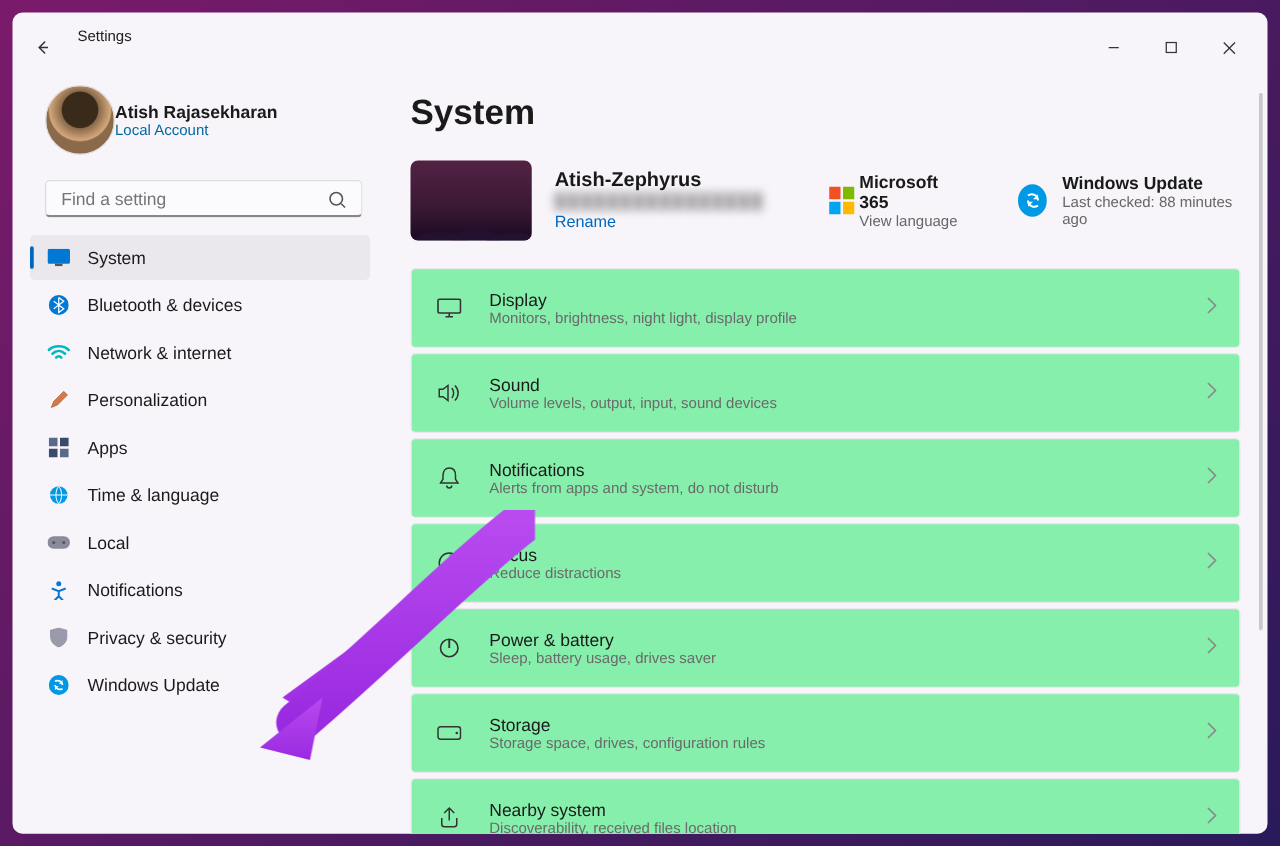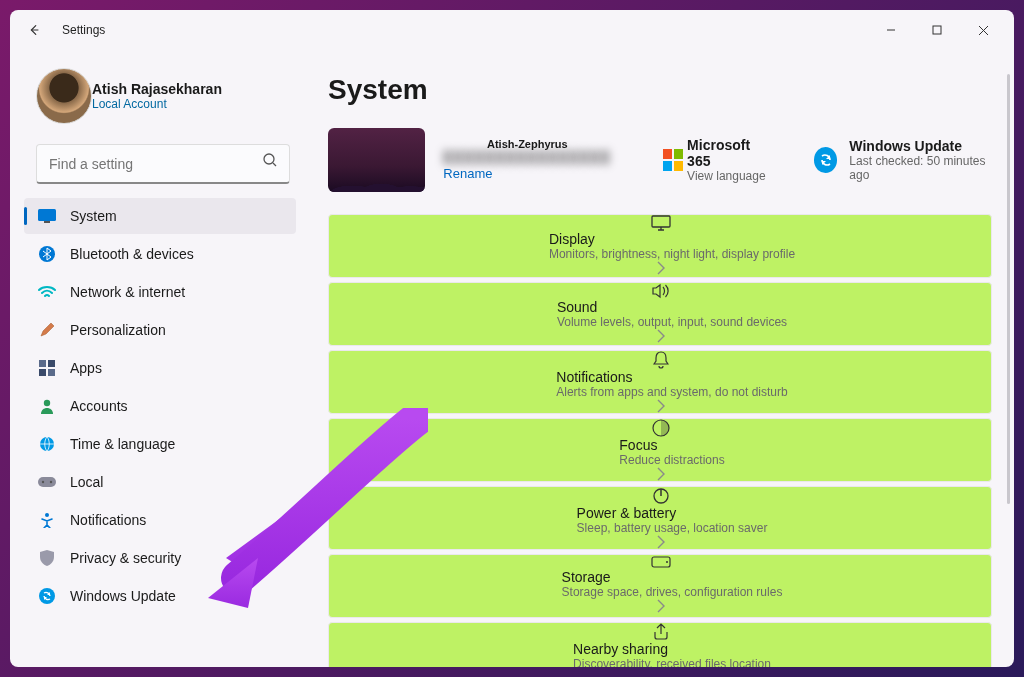--- a/index.html
+++ b/index.html
@@ -7,39 +7,39 @@
   font-family: "Segoe UI", -apple-system, sans-serif;
   background: linear-gradient(135deg, #7a1a6a 0%, #2a1a5a 100%);
   width: 1024px; height: 677px; overflow: hidden;
   padding: 10px;
 }
 .window {
   background: #f7f5f9; border-radius: 8px; width: 100%; height: 100%;
   display: flex; flex-direction: column; overflow: hidden; position: relative;
 }
 .titlebar {
-  height: 40px; display: flex; align-items: center; padding: 0 8px;
+  height: 40px; display: flex; align-items: flex-start; padding: 12px 8px;
 }
 .back-btn { width: 32px; height: 32px; display: flex; align-items: center; justify-content: center; }
 .title { font-size: 12px; color: #222; margin-left: 12px; }
 .win-controls { margin-left: auto; display: flex; gap: 0; }
 .win-btn { width: 46px; height: 32px; display: flex; align-items: center; justify-content: center; }
 .body { flex: 1; display: flex; overflow: hidden; }
 .sidebar { width: 300px; padding: 0 8px 12px 8px; overflow-y: auto; }
 .user-row { display: flex; align-items: center; padding: 18px 12px 20px 18px; }
 .avatar {
   width: 56px; height: 56px; border-radius: 50%;
   background: radial-gradient(circle at 50% 35%, #3a2a1a 32%, #8a6a4a 34%, #d4a77a 55%, #8a6a4a 58%);
   border: 1px solid #ddd;
 }
 .user-name { font-size: 14px; font-weight: 600; color: #1a1a1a; }
 .user-sub { font-size: 12px; color: #0369a1; }
 .search-wrap { padding: 0 12px 14px 18px; position: relative; }
 .search {
-  width: 100%; height: 40px; border: 1px solid #ddd; border-bottom: 2px solid #888;
+  width: 100%; height: 30px; border: 1px solid #ddd; border-bottom: 2px solid #888;
   border-radius: 4px; background: #fbfbfd; padding: 0 36px 0 12px; font-size: 14px;
 }
 .search-ic { position: absolute; right: 24px; top: 8px; color: #555; }
 .nav { list-style: none; padding: 0 6px; }
 .nav-item {
   display: flex; align-items: center; gap: 14px; height: 36px;
   padding: 0 10px 0 14px; border-radius: 4px; margin-bottom: 2px;
   font-size: 14px; color: #1a1a1a; cursor: default; position: relative;
 }
 .nav-item.active { background: #eae7ed; }
@@ -55,43 +55,42 @@
   width: 108px; height: 64px; border-radius: 6px;
   background: linear-gradient(180deg, #522244 0%, #3a1833 60%, #1a0a22 100%);
   position: relative; overflow: hidden;
 }
 .thumb::after{
   content:""; position:absolute; left:0; right:0; bottom:0; height:22px;
   background: radial-gradient(ellipse at 25% 100%, #241030 20%, transparent 21%),
               radial-gradient(ellipse at 55% 100%, #241030 26%, transparent 27%),
               radial-gradient(ellipse at 85% 100%, #241030 18%, transparent 19%);
 }
-.pc-name { font-size: 11px; font-weight: 600; color: #1a1a1a; text-align: center; }
+.pc-name { font-size: 16px; font-weight: 600; color: #1a1a1a; }
 .pc-blur {
   font-size: 12px; color: transparent; text-shadow: 0 0 8px rgba(0,0,0,.35);
   user-select: none; letter-spacing: 2px;
 }
 .rename { font-size: 13px; color: #0067c0; margin-top: 2px; display: inline-block; }
 .ms365 { display: flex; align-items: center; gap: 4px; margin-left: 34px; }
 .ms-logo { width: 22px; height: 22px; display: grid; grid-template: 1fr 1fr / 1fr 1fr; gap: 2px; }
 .ms-logo span:nth-child(1){background:#f25022} .ms-logo span:nth-child(2){background:#7fba00}
 .ms-logo span:nth-child(3){background:#00a4ef} .ms-logo span:nth-child(4){background:#ffb900}
 .small-title { font-size: 14px; font-weight: 600; color: #1a1a1a; }
 .small-sub { font-size: 12px; color: #666; }
 .wu { display: flex; align-items: center; gap: 12px; margin-left: 28px; }
 .wu-ic {
   width: 26px; height: 26px; border-radius: 50%; background: #0099e5;
   display: flex; align-items: center; justify-content: center;
 }
 .cards { padding-right: 16px; }
 .card {
-  background: #bef264; border: 1px solid #eae8ec; border-radius: 4px;
+  background: #86efac; border: 1px solid #eae8ec; border-radius: 4px;
   height: 64px; display: flex; align-items: center; padding: 0 18px 0 20px;
   margin-bottom: 4px;
-  flex-direction: column;
 }
 .card-ic { width: 20px; height: 20px; display: flex; align-items: center; justify-content: center; color: #333; }
 .card-text { margin-left: 22px; flex: 1; }
 .card-title { font-size: 14px; color: #1a1a1a; }
 .card-sub { font-size: 12px; color: #6a6a6a; }
 .chev { color: #8a8a8a; }
 .scrollbar-fake {
   position: absolute; right: 4px; top: 64px; width: 3px; height: 430px;
   background: #c9c7cd; border-radius: 2px;
 }
@@ -189,29 +188,20 @@
                 <rect x="9" y="0" width="7" height="7" fill="#3a4a6a"></rect>
                 <rect x="0" y="9" width="7" height="7" fill="#3a4a6a"></rect>
                 <rect x="9" y="9" width="7" height="7" fill="#5a6a8a"></rect>
               </svg>
             </span>
           <span>Apps</span>
         </li>
         <li class="nav-item">
           <span class="nav-ic">
               <svg width="16" height="16">
-                <circle cx="8" cy="5" r="3.2" fill="#2a9a5a"></circle>
-                <path d="M2 16c0-4 3-6 6-6s6 2 6 6" fill="#2a9a5a"></path>
-              </svg>
-            </span>
-          <span>Accounts</span>
-        </li>
-        <li class="nav-item">
-          <span class="nav-ic">
-              <svg width="16" height="16">
                 <circle cx="8" cy="8" r="7" fill="#0099e5"></circle>
                 <path d="M1 8h14M8 1c3 3 3 11 0 14M8 1c-3 3-3 11 0 14" stroke="#fff" stroke-width="0.8" fill="none"></path>
               </svg>
             </span>
           <span>Time &amp; language</span>
         </li>
         <li class="nav-item">
           <span class="nav-ic">
               <svg width="18" height="12">
                 <rect x="0" y="1" width="18" height="10" rx="5" fill="#8a8a9a"></rect>
@@ -275,21 +265,21 @@
         </div>
         <div class="wu">
           <div class="wu-ic">
               <svg width="16" height="16">
                 <path d="M4 4a5 5 0 0 1 8 4M12 12a5 5 0 0 1-8-4" stroke="#fff" stroke-width="1.6" fill="none"></path>
                 <path d="M12 3v4h-4M4 13v-4h4" fill="#fff"></path>
               </svg>
             </div>
           <div>
             <div class="small-title">Windows Update</div>
-            <div class="small-sub">Last checked: 50 minutes ago</div>
+            <div class="small-sub">Last checked: 88 minutes ago</div>
           </div>
         </div>
       </div>
 
       <div class="cards">
         <div class="card">
           <span class="card-ic">
               <svg width="20" height="16">
                 <rect x="1" y="1" width="18" height="11" rx="1" stroke="#333" fill="none" stroke-width="1.3"></rect>
                 <path d="M7 15h6M10 12v3" stroke="#333" stroke-width="1.3"></path>
@@ -349,21 +339,21 @@
         </div>
         <div class="card">
           <span class="card-ic">
               <svg width="18" height="18">
                 <circle cx="9" cy="9" r="7" stroke="#333" fill="none" stroke-width="1.3"></circle>
                 <path d="M9 2v7" stroke="#333" stroke-width="1.5"></path>
               </svg>
             </span>
           <div class="card-text">
               <div class="card-title">Power &amp; battery</div>
-              <div class="card-sub">Sleep, battery usage, location saver</div>
+              <div class="card-sub">Sleep, battery usage, drives saver</div>
             </div>
           <span class="chev"><svg width="8" height="14">
                 <path d="M1 1l6 6-6 6" stroke="currentColor" stroke-width="1.4" fill="none"></path>
               </svg></span>
         </div>
         <div class="card">
           <span class="card-ic">
               <svg width="20" height="12">
                 <rect x="1" y="1" width="18" height="10" rx="2" stroke="#333" fill="none" stroke-width="1.2"></rect>
                 <circle cx="16" cy="6" r="1" fill="#333"></circle>
@@ -377,21 +367,21 @@
                 <path d="M1 1l6 6-6 6" stroke="currentColor" stroke-width="1.4" fill="none"></path>
               </svg></span>
         </div>
         <div class="card">
           <span class="card-ic">
               <svg width="18" height="18">
                 <path d="M3 9v5a2 2 0 0 0 2 2h8a2 2 0 0 0 2-2V9M9 2v9M5 5l4-4 4 4" stroke="#333" fill="none" stroke-width="1.2"></path>
               </svg>
             </span>
           <div class="card-text">
-              <div class="card-title">Nearby sharing</div>
+              <div class="card-title">Nearby system</div>
               <div class="card-sub">Discoverability, received files location</div>
             </div>
           <span class="chev"><svg width="8" height="14">
                 <path d="M1 1l6 6-6 6" stroke="currentColor" stroke-width="1.4" fill="none"></path>
               </svg></span>
         </div>
       </div>
     </div>
   </div>
 

